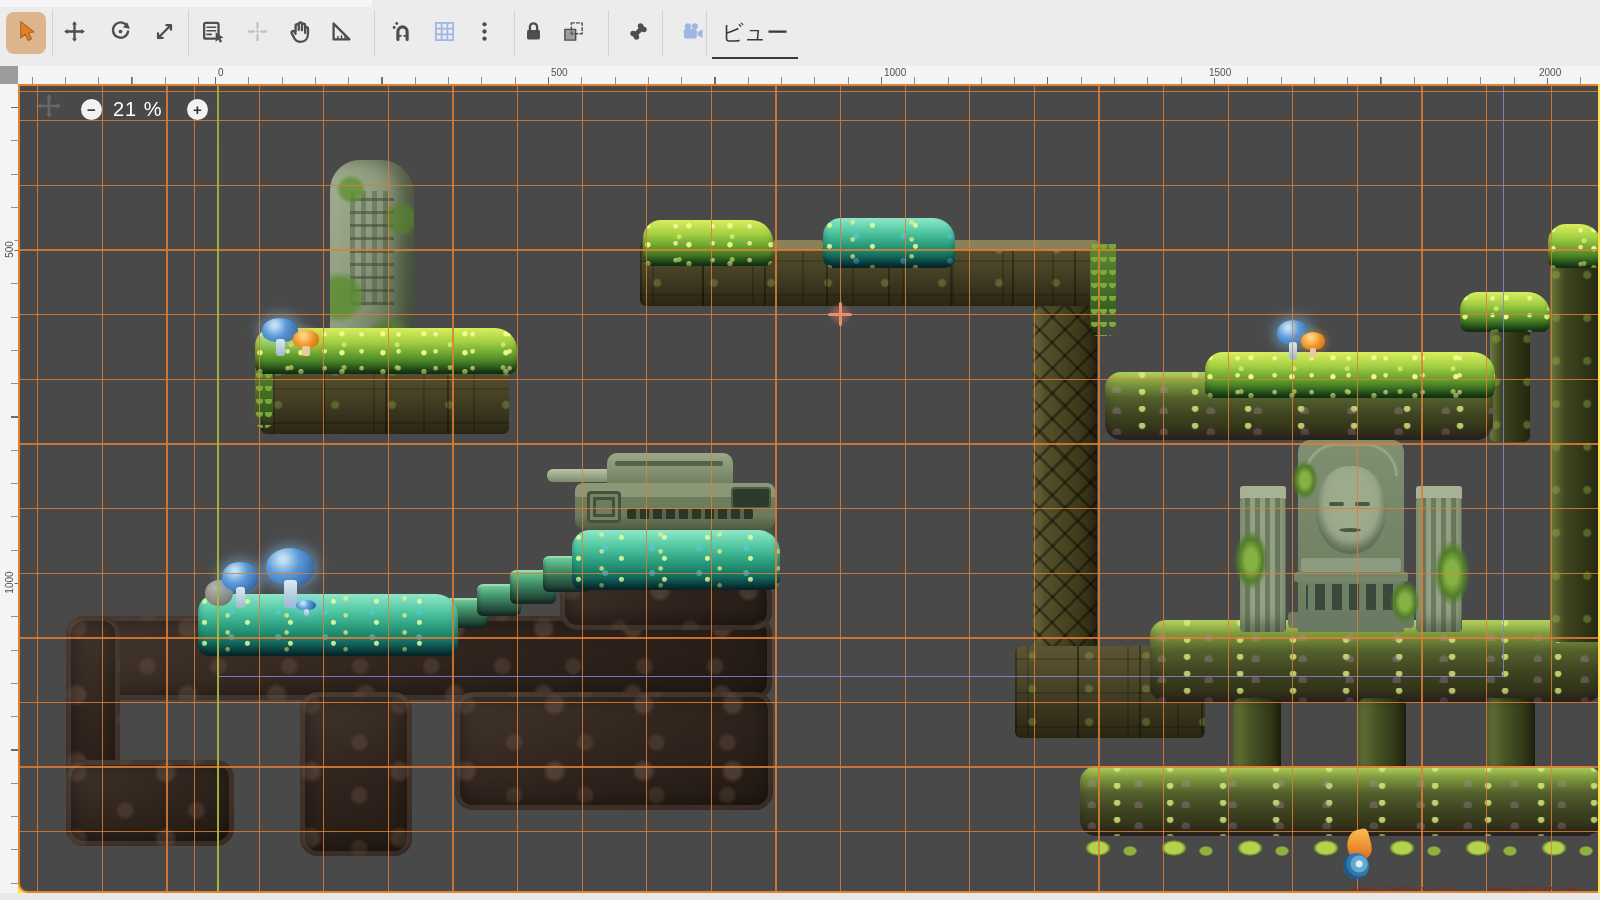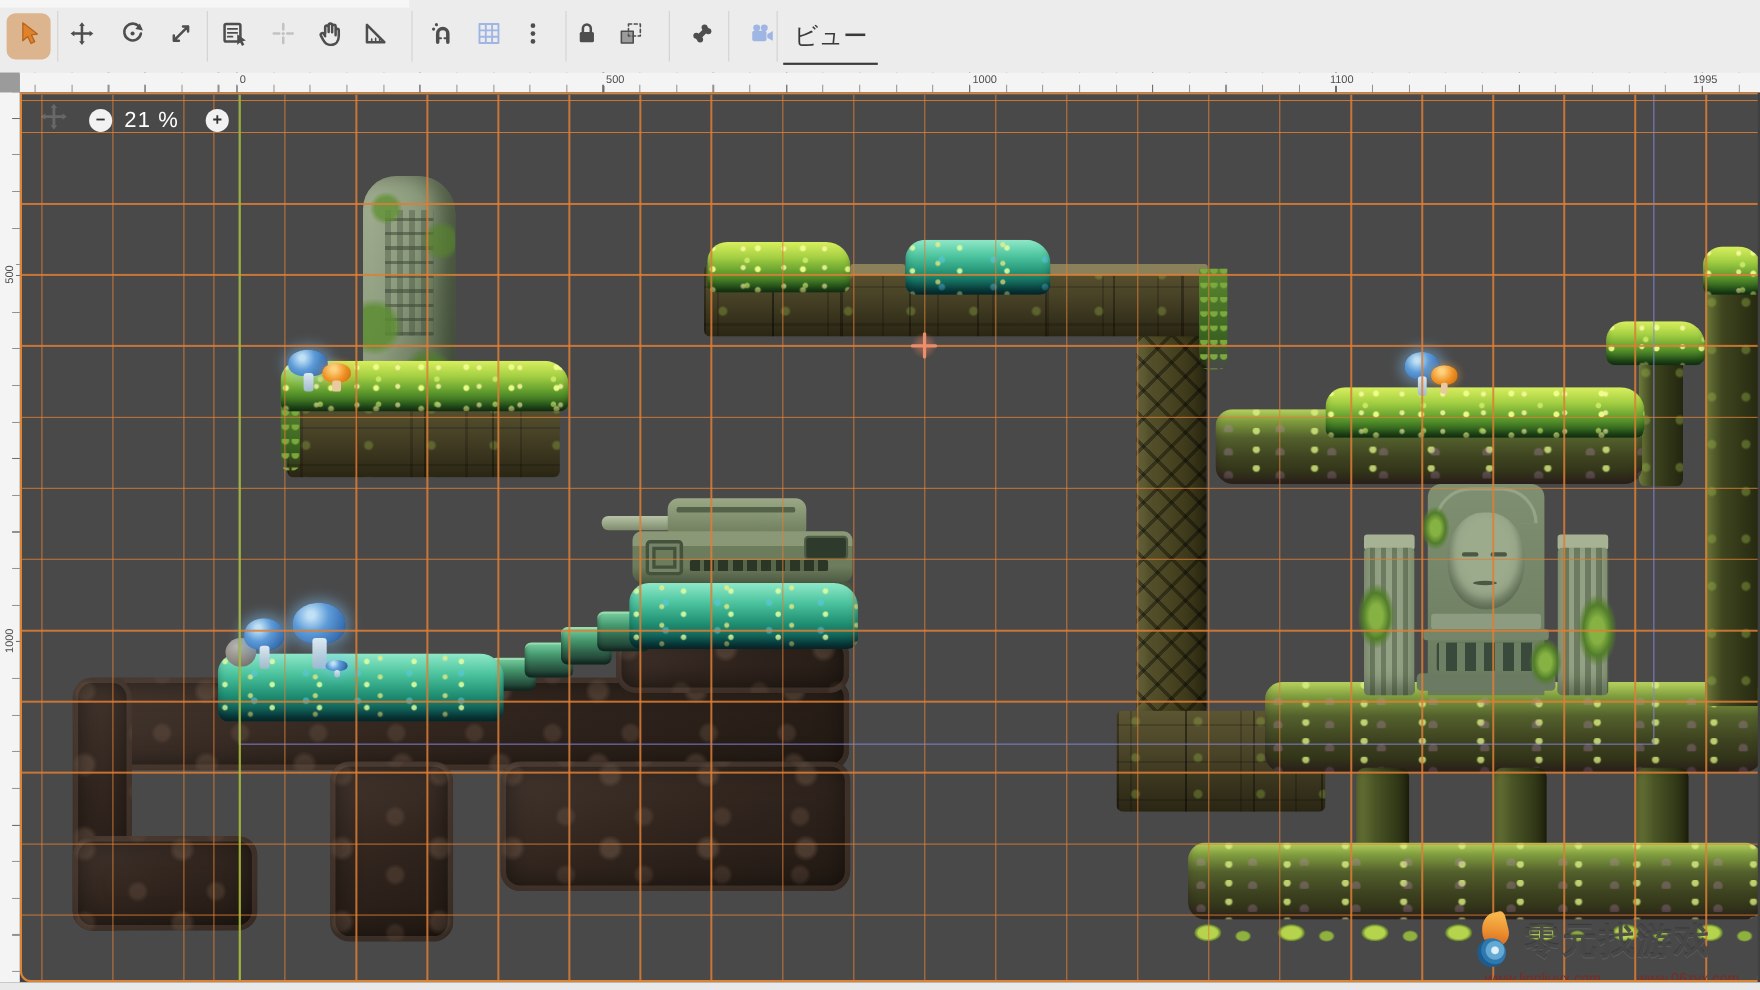--- a/index.html
+++ b/index.html
@@ -1,16 +1,16 @@
 <!DOCTYPE html>
 <html><head>
 <meta charset="utf-8">
 <style>
   html,body{margin:0;padding:0;background:#e9e9e9;}
-  .stage{position:relative;width:1600px;height:900px;overflow:hidden;background:#404040;
+  .stage{position:relative;width:1600px;height:900px;overflow:hidden;background:#fde047;
          font-family:"Liberation Sans",sans-serif;}
   .abs{position:absolute;}
   
   .toolbar{position:absolute;left:0;top:0;width:1600px;height:66px;background:#ececec;
            border-bottom:1px solid #dcdcdc;}
   .tbtn{position:absolute;top:12px;width:40px;height:42px;display:flex;align-items:center;
         justify-content:center;border-radius:8px;cursor:pointer;}
   .tbtn svg{width:23px;height:23px;stroke:#4e4e4e;fill:none;stroke-width:1.6;
             stroke-linecap:round;stroke-linejoin:round;}
   .tbtn.active{background:#dcb48e;}
@@ -288,22 +288,22 @@
 
     <div class="viewbtn">ビュー</div>
     <div class="view-underline"></div>
   </div>
 
   <div class="corner"></div>
   <div class="hruler">
     <span style="left:198px;">0</span>
     <span style="left:531px;">500</span>
     <span style="left:864px;">1000</span>
-    <span style="left:1189px;">1100</span>
-    <span style="left:1519px;">1995</span>
+    <span style="left:1189px;">1500</span>
+    <span style="left:1519px;">2000</span>
   </div>
   <div class="vruler">
     <span style="top:160px;">500</span>
     <span style="top:493px;">1000</span>
   </div>
 
   <div class="canvas">
 
     <div class="abs cave" style="left:68px;top:530px;width:684px;height:84px;"></div>
     <div class="abs cave" style="left:540px;top:492px;width:212px;height:52px;"></div>
@@ -406,20 +406,19 @@
 
     <div class="zbtn" style="left:61px;top:13px;">−</div>
     <div class="zlabel" style="left:93px;top:12px;">21 %</div>
     <div class="zbtn" style="left:167px;top:13px;">+</div>
 
     <div class="abs" style="left:1316px;top:744px;width:270px;height:66px;z-index:12;">
       <div class="abs" style="left:4px;top:0;width:38px;height:50px;">
         <div class="abs wm-flame" style="left:7px;top:0;width:24px;height:30px;"></div>
         <div class="abs wm-swirl" style="left:3px;top:23px;width:26px;height:26px;"></div>
       </div>
-      <div class="abs wm-title" style="left:50px;top:4px;">零元找游戏</div>
       <div class="abs wm-url" style="left:14px;top:52px;">www.lingliuyx.com</div>
       <div class="abs wm-url" style="left:152px;top:52px;">www.06zyx.com</div>
     </div>
   </div>
 
   <div class="abs" style="left:0;top:893px;width:1600px;height:7px;background:#e9e9e9;"></div>
 </div>
 
 </body></html>

